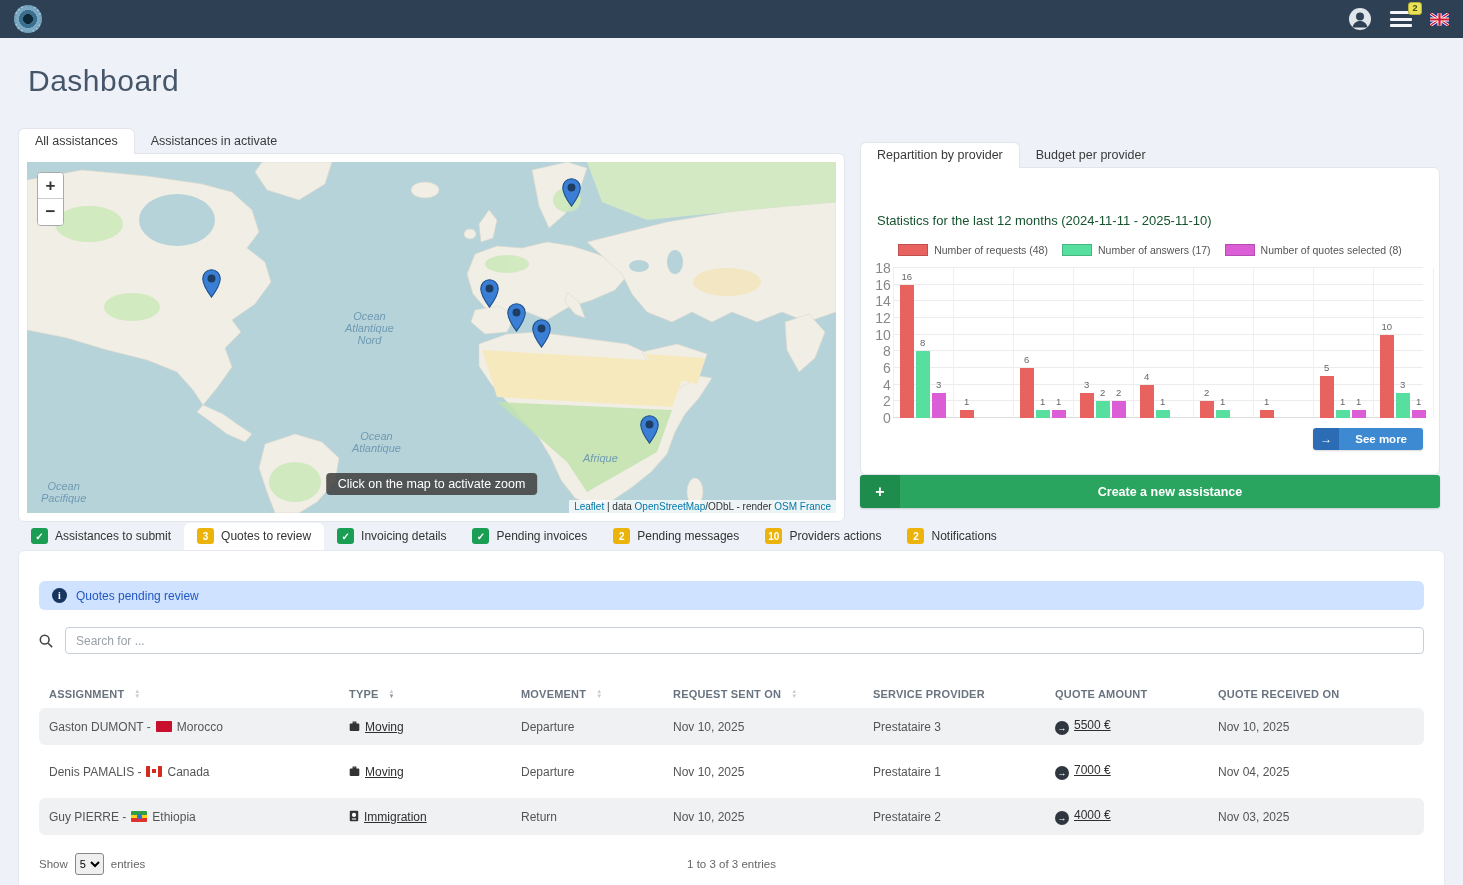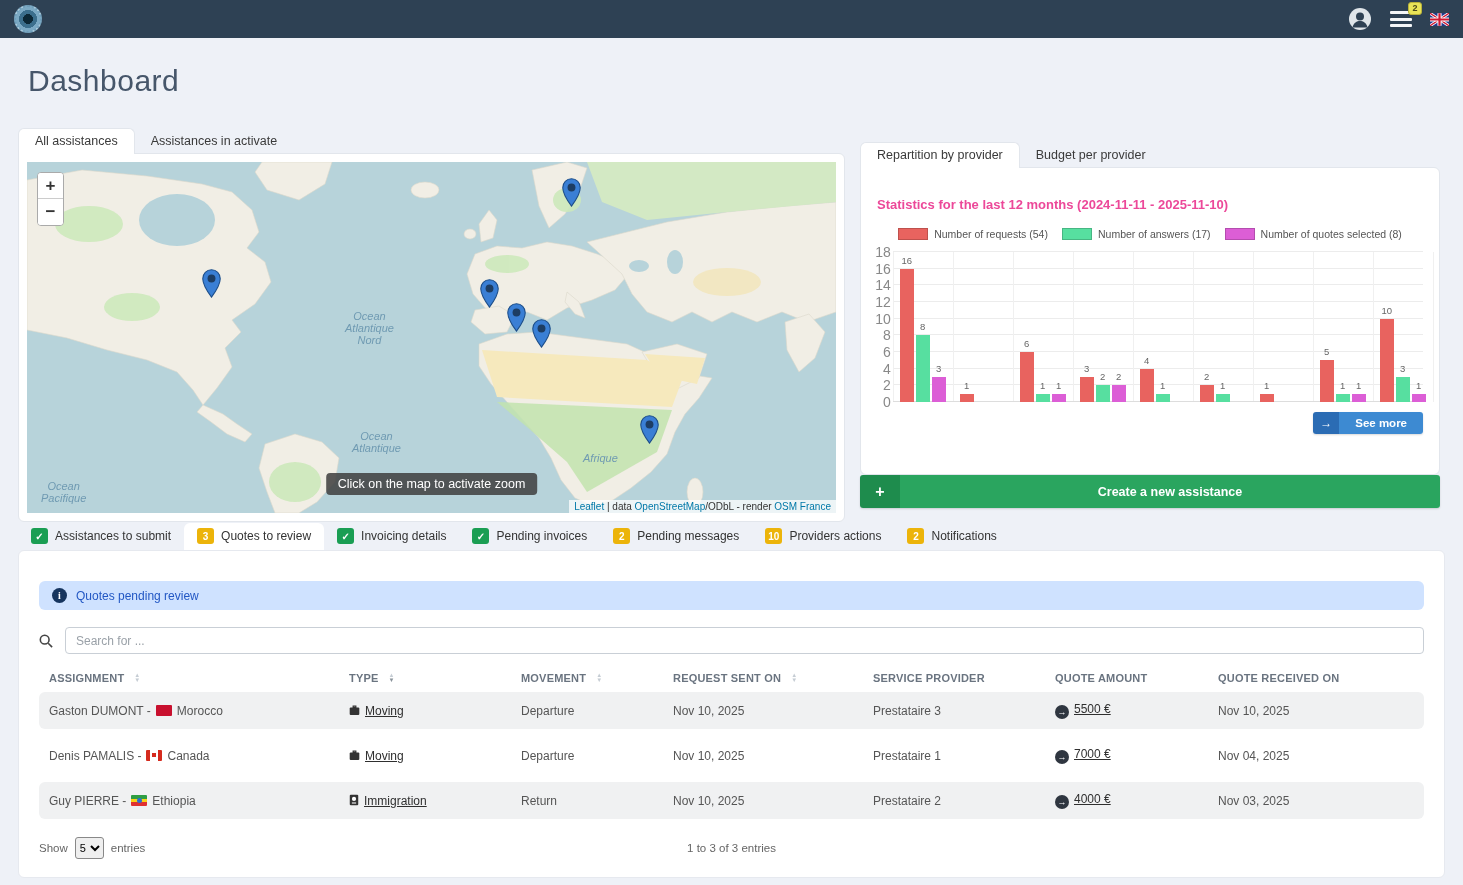--- a/index.html
+++ b/index.html
@@ -42,21 +42,21 @@
   .zoom-btn:first-child { border-bottom:1px solid #ccc; }
   .map-tooltip { position:absolute; left:50%; transform:translateX(-50%); bottom:18px; background:rgba(66,66,66,.88); color:#fff; font-size:12.5px; padding:4px 12px; border-radius:4px; z-index:6; white-space:nowrap; }
   .map-attrib { position:absolute; right:0; bottom:0; background:rgba(255,255,255,.75); font-size:10px; color:#333; padding:1px 5px; z-index:6; }
   .map-attrib .alink { color:#0078a8; }
   .marker { position:absolute; width:19px; height:29px; margin-left:-9px; margin-top:-29px; z-index:5; }
 
   
   .chart-panel { position:absolute; left:860px; top:143px; width:580px; }
   .chart-card { background:#fff; border:1px solid #e2e6ec; border-radius:0 6px 6px 6px; margin-top:-1px; padding:22px 16px 10px; height:308px; }
   .chart-heading { color:#33a569; font-size:13.5px; font-weight:bold; }
-  .chart-subtitle { color:#ec4899; font-size:13px; margin-top:7px;font-weight:bold; }
+  .chart-subtitle { color:#14532d; font-size:13px; margin-top:23px; }
   .legend { display:flex; justify-content:center; align-items:center; gap:14px; margin-top:16px; }
   .legend-item { display:flex; align-items:center; gap:6px; }
   .legend-swatch { width:30px; height:12px; border:1px solid rgba(0,0,0,.18); }
   .legend-label { font-size:10.5px; color:#555; }
   .chart-wrap { display:flex; margin-top:12px; }
   .y-axis { width:16px; position:relative; }
   .y-tick { position:absolute; right:2px; font-size:14px; color:#888; transform:translateY(50%); }
   .plot { position:relative; width:540px; height:150px; }
   .gridline-h { position:absolute; left:0; right:0; height:1px; background:#ececec; }
   .gridline-v { position:absolute; top:0; bottom:0; width:1px; background:#f0f0f0; }
@@ -84,21 +84,21 @@
   .tasks-card { background:#fff; border:1px solid #e6e9ef; border-radius:6px; padding:30px 20px 14px; min-height:328px; }
   .info-bar { background:#cfe2ff; border-radius:6px; height:29px; display:flex; align-items:center; gap:9px; padding:0 13px; }
   .info-icon { width:15px; height:15px; border-radius:50%; background:#16355f; color:#fff; font-size:10px; font-weight:bold; font-family:"Liberation Serif",serif; display:flex; align-items:center; justify-content:center; }
   .info-text { font-size:12px; color:#2257c4; }
   .search-row { display:flex; align-items:center; gap:12px; margin-top:17px; }
   .search-input { flex:1; height:27px; border:1px solid #c9cfd6; border-radius:4px; font-size:12px; padding:0 10px; color:#333; font-family:"Liberation Sans",sans-serif; outline:none; }
   .search-input::placeholder { color:#9aa1a8; }
 
   .grid-row { display:grid; grid-template-columns:300px 172px 152px 200px 182px 163px 218px; align-items:center; }
   .thead { margin-top:18px; padding:0 10px; }
-  .th { font-size:11px; font-weight:bold; color:#6a7480; letter-spacing:.2px; display:flex; align-items:center; gap:10px; cursor:pointer; }
+  .th { font-size:11px; font-weight:bold; color:#6a7480; letter-spacing:.2px; display:flex; align-items:center; gap:10px; cursor:pointer;margin-top:16px; }
   .sort { display:flex; flex-direction:column; line-height:5px; font-size:6px; color:#c6cdd4; }
   .sort .on { color:#8a939b; }
   .tr { height:37px; border-radius:6px; margin-top:8px; padding:0 10px; font-size:12px; color:#555; }
   .tr.striped { background:#f0f1f2; }
   .flag { display:inline-block; width:16px; height:11px; margin:0 5px; vertical-align:-1px; position:relative; border-radius:1px; overflow:hidden; }
   .flag-morocco { background:#c8102e; }
   .flag-canada { background:linear-gradient(90deg,#d52b1e 0 28%,#fff 28% 72%,#d52b1e 72% 100%); }
   .flag-canada::after { content:""; position:absolute; left:6px; top:3px; width:4px; height:4px; background:#d52b1e; }
   .flag-ethiopia { background:linear-gradient(180deg,#2f9e44 0 34%,#fcd116 34% 67%,#e03131 67% 100%); }
   .flag-ethiopia::after { content:""; position:absolute; left:5.5px; top:3px; width:5px; height:5px; border-radius:50%; background:#2b6fd4; }
@@ -232,21 +232,21 @@
 <div class="chart-panel">
   <div class="panel-tabs" id="chart-tabs">
       <div class="tab active">Repartition by provider</div>
       <div class="tab">Budget per provider</div>
     </div>
   <div class="chart-card">
     <div class="chart-subtitle">Statistics for the last 12 months (2024-11-11 - 2025-11-10)</div>
     <div class="legend" id="chart-legend">
         <span class="legend-item">
           <span class="legend-swatch" style="background: rgb(232, 99, 95);"></span>
-          <span class="legend-label">Number of requests (54)</span>
+          <span class="legend-label">Number of requests (48)</span>
         </span>
         <span class="legend-item">
           <span class="legend-swatch" style="background: rgb(87, 223, 160);"></span>
           <span class="legend-label">Number of answers (17)</span>
         </span>
         <span class="legend-item">
           <span class="legend-swatch" style="background: rgb(220, 94, 214);"></span>
           <span class="legend-label">Number of quotes selected (8)</span>
         </span>
       </div>

